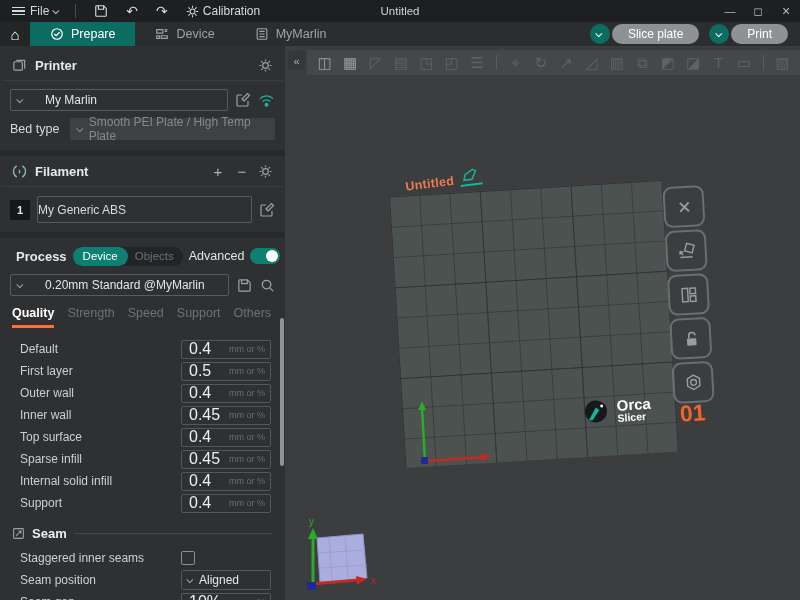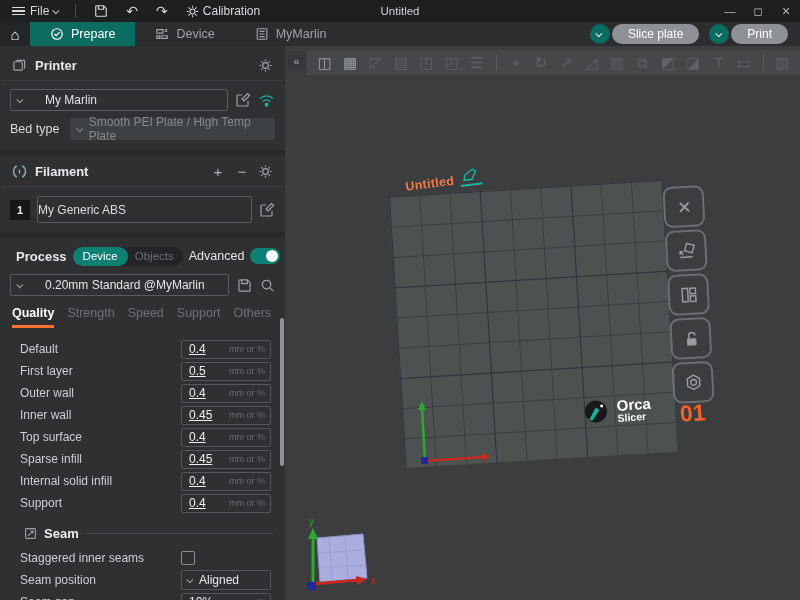--- a/index.html
+++ b/index.html
@@ -72,29 +72,29 @@
   .preset-row { display:flex; align-items:center; gap:8px; margin:5px 10px 2px; }
 
   .ptabs { display:flex; align-items:flex-end; gap:13px; padding:8px 12px 0; height:30px; }
   .ptab { color:#6e7275; font-size:12.5px; padding-bottom:5px; border-bottom:3px solid transparent; }
   .ptab.active { color:#fff; font-weight:bold; border-bottom-color:var(--orange); }
 
   .params { padding:10px 14px 4px 20px; }
   .prow { display:flex; align-items:center; justify-content:space-between; height:22px; }
   .plabel { color:#ccd0d2; }
   .pinput { width:90px; height:19px; border:1px solid #54575a; border-radius:2px; display:flex; align-items:center; background:transparent; }
-  .pval { padding-left:7px; color:#eceeef; font-size:12px;text-decoration:underline; }
+  .pval { padding-left:7px; color:#eceeef; font-size:16px; }
   .punit { margin-left:auto; padding-right:5px; color:#6a6e71; font-size:9px; }
   .pselect { width:90px; height:20px; border:1px solid #54575a; border-radius:2px; display:flex; align-items:center; gap:6px; padding:0 6px; color:#e6e8ea; }
   .pselect .chev { border-color:#9da1a3; }
   .checkbox { width:14px; height:14px; border:1px solid #8a8d8f; border-radius:2px; background:transparent; }
   .prow.cbrow { justify-content:flex-start; }
   .prow.cbrow .checkbox { margin-left:auto; margin-right:76px; }
 
-  .seam-hdr { display:flex; align-items:center; gap:7px; padding:8px 12px 2px;margin-left:12px; }
+  .seam-hdr { display:flex; align-items:center; gap:7px; padding:8px 12px 2px; }
   .seam-title { font-weight:bold; font-size:13px; color:#eceeef; }
   .seam-line { flex:1; height:1px; background:#46494b; }
   .seam-rows { padding:4px 14px 0 20px; }
 
   .side-scrollbar { position:absolute; right:1px; top:272px; width:4px; height:148px; background:#8f9396; border-radius:2px; }
 
   
   .viewport { position:relative; flex:1; background:#3b3d3f; overflow:hidden; }
   .collapse-btn { position:absolute; left:3px; top:5px; width:17px; height:19px; background:#35373a; border-radius:3px; color:#aeb2b4; font-size:11px; display:flex; align-items:center; justify-content:center; }
   .vp-toolbar { position:absolute; left:22px; top:4px; right:0; height:25px; background:#454749; display:flex; align-items:center; gap:2px; padding:0 6px; }

